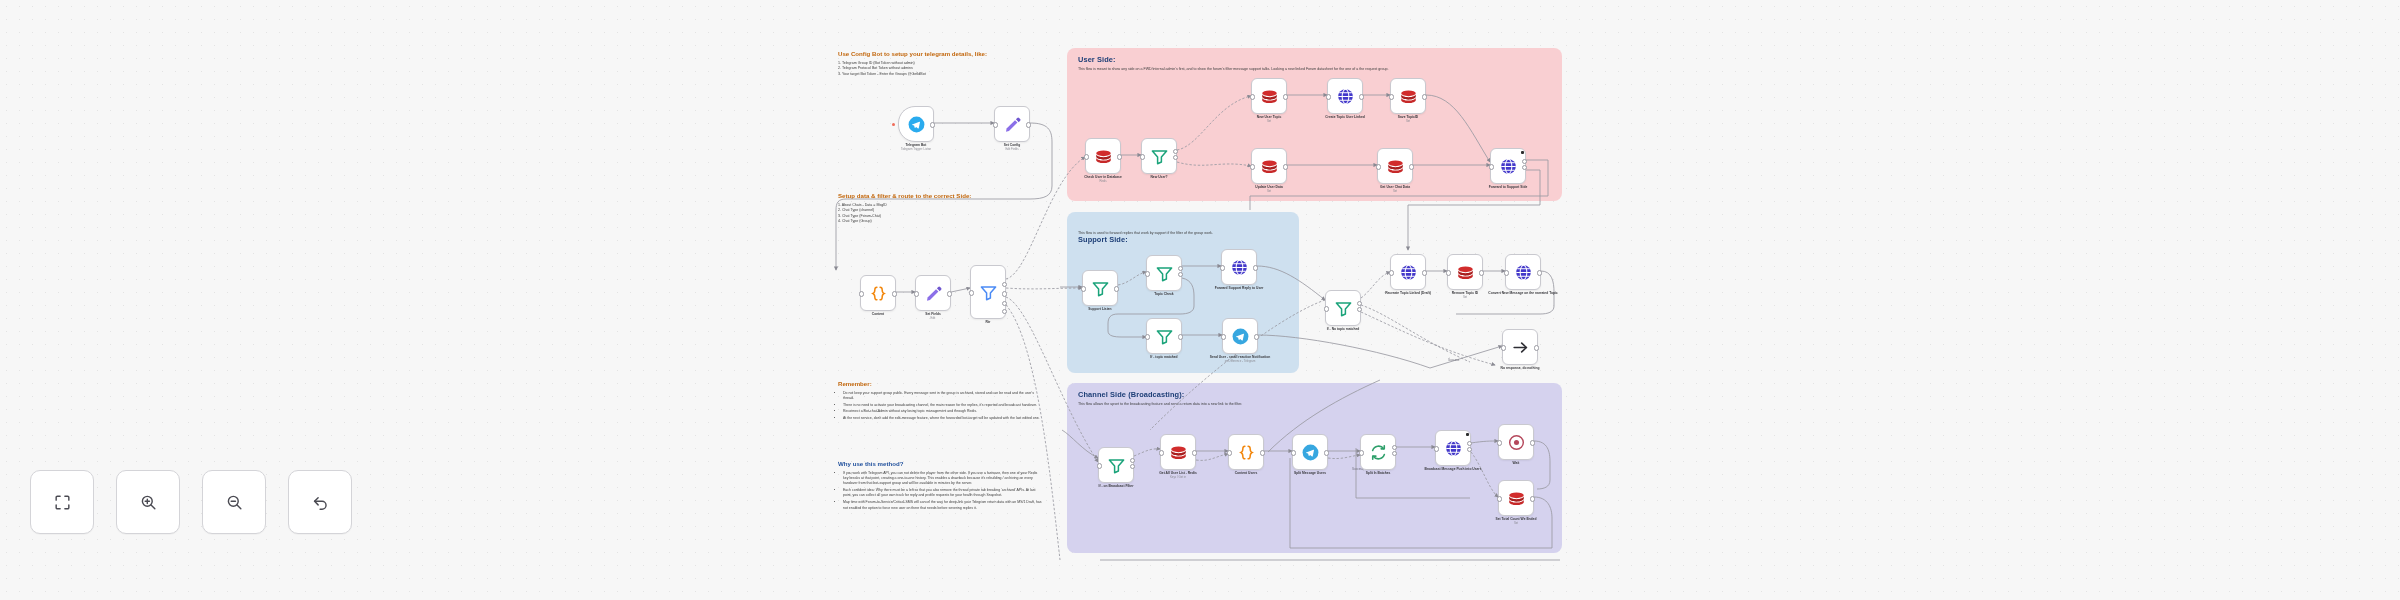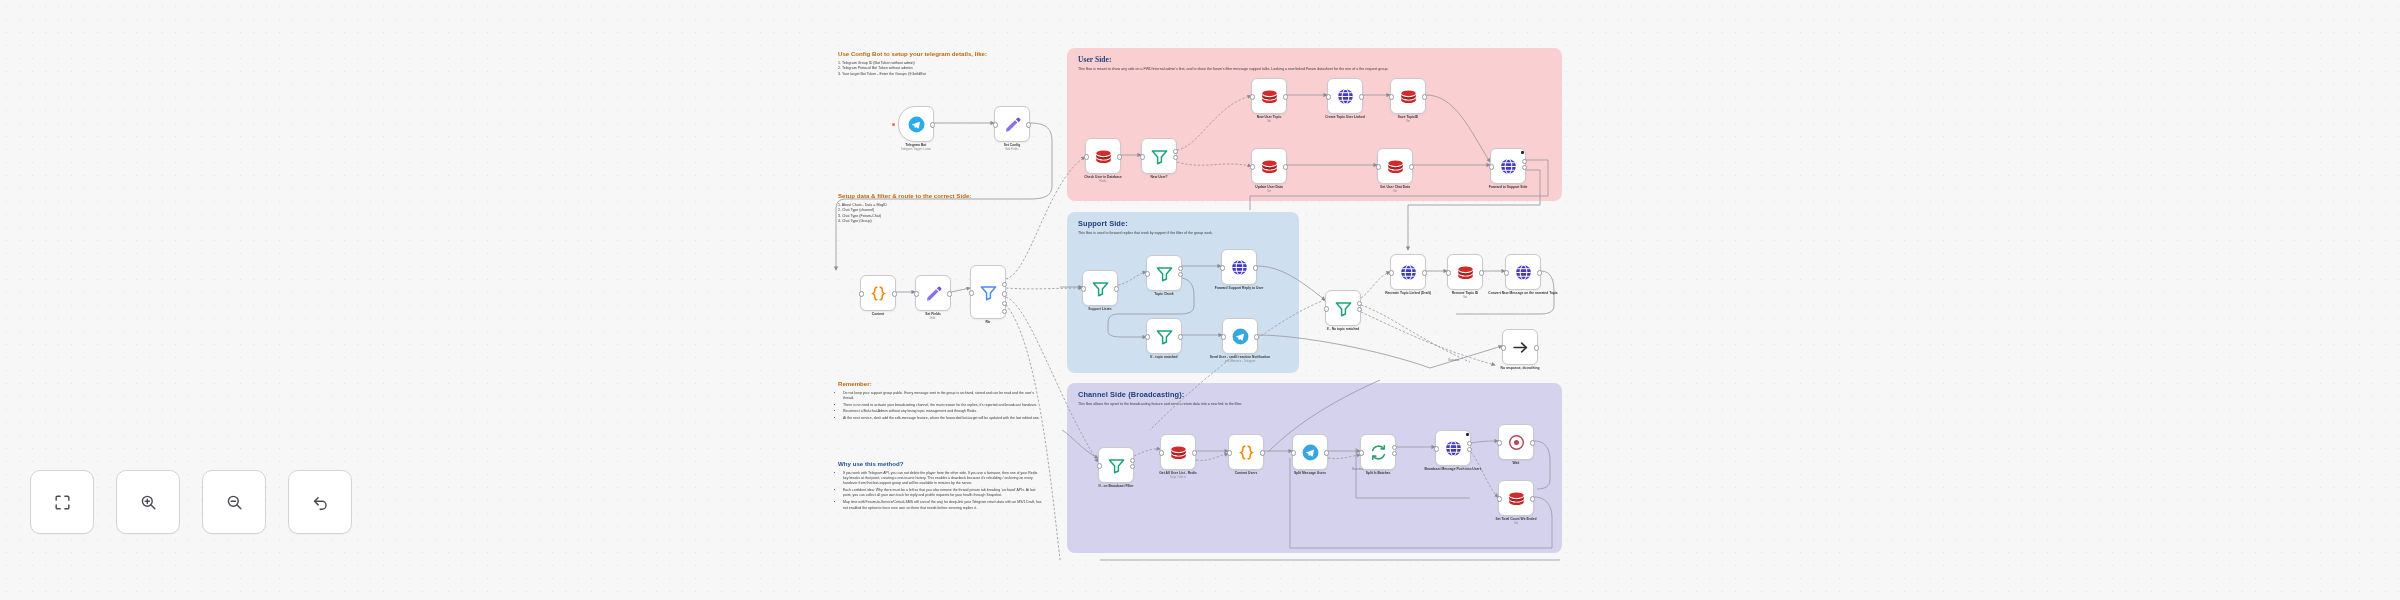--- a/index.html
+++ b/index.html
@@ -28,23 +28,23 @@
   .note ul{margin:1px 0 0 0;padding-left:5px;}
   .note li{font-size:3.5px;line-height:1.55;margin-bottom:1.2px;}
   .nt.h-orange{color:#c2670d;}
   .nt.h-blue{color:#1f4f9c;}
 
   
   .panel{position:absolute;border-radius:8px;}
   .panel .ptitle{position:absolute;left:11px;top:7px;font-weight:bold;font-size:7.4px;letter-spacing:.1px;}
   .panel .pdesc{position:absolute;left:11px;top:19px;right:12px;font-size:3.6px;line-height:1.45;color:#3d3d3d;}
   .p-pink{background:#f9cfd2;}
-  .p-pink .ptitle{color:#1e3f77;font-family:Liberation Serif, serif;}
+  .p-pink .ptitle{color:#1e3f77;}
   .p-blue{background:#cee0ef;}
-  .p-blue .ptitle{color:#1e3f77;}
+  .p-blue .ptitle{color:#1e3f77;margin-top:16px;}
   .p-purple{background:#d5d2ee;}
   .p-purple .ptitle{color:#1e3f77;text-align:right;}
 
   
   .node{position:absolute;z-index:20;}
   .nbox{width:34px;height:34px;background:#ffffff;border:1px solid #c9c9cf;border-radius:6px;
         display:flex;align-items:center;justify-content:center;box-shadow:0 1px 2px rgba(0,0,0,.06);
         position:relative;}
   .node.trigger .nbox{border-top-left-radius:17px;border-bottom-left-radius:17px;}
   .node.tall .nbox{height:52px;}

